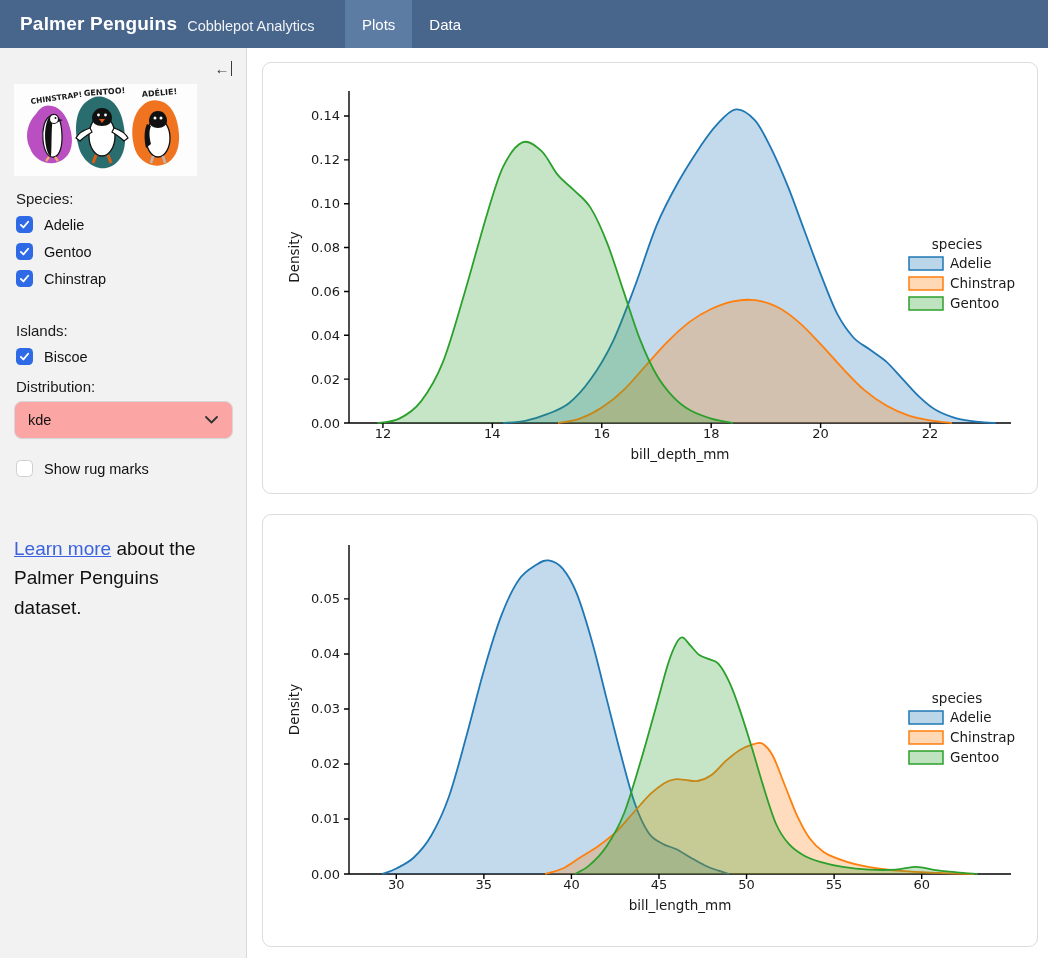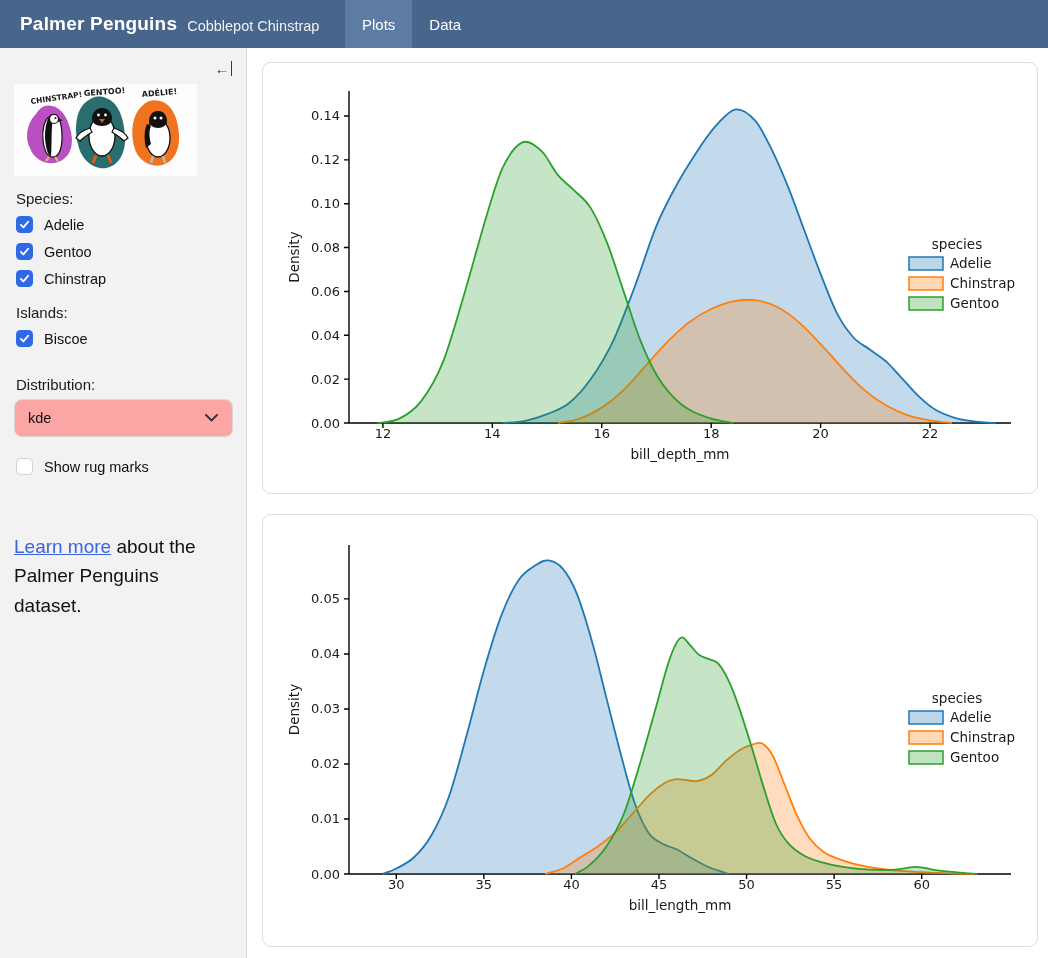--- a/index.html
+++ b/index.html
@@ -48,21 +48,21 @@
   .card { background:#fff; border:1px solid #dcdcdc; border-radius:9px; overflow:hidden; }
   .card + .card { margin-top:20px; }
   .chart-svg { display:block; font-family:"DejaVu Sans", sans-serif; }
 </style>
 </head>
 <body>
 
 <header class="navbar">
   <div class="brand">
     <span class="brand-title">Palmer Penguins</span>
-    <span class="brand-sub">Cobblepot Chinstrap</span>
+    <span class="brand-sub">Cobblepot Analytics</span>
   </div>
   <nav class="tabs">
     <a class="tab active">Plots</a>
     <a class="tab">Data</a>
   </nav>
 </header>
 
 <div class="page">
 
   <aside class="sidebar">
@@ -129,32 +129,32 @@
     </label>
     <label class="check-row">
       <span class="cb checked">
           <svg width="11" height="11" viewBox="0 0 12 12">
             <polyline points="2,6.5 4.8,9.2 10,3" fill="none" stroke="#fff" stroke-width="2" stroke-linecap="round" stroke-linejoin="round"></polyline>
           </svg>
         </span>
       <span class="cb-label">Chinstrap</span>
     </label>
 
-    <div class="section-label" style="margin-top:12px">Islands:</div>
+    <div class="section-label" style="margin-top:30px">Islands:</div>
 
     <label class="check-row">
       <span class="cb checked">
           <svg width="11" height="11" viewBox="0 0 12 12">
             <polyline points="2,6.5 4.8,9.2 10,3" fill="none" stroke="#fff" stroke-width="2" stroke-linecap="round" stroke-linejoin="round"></polyline>
           </svg>
         </span>
       <span class="cb-label">Biscoe</span>
     </label>
 
-    <div class="section-label" style="margin-top:24px">Distribution:</div>
+    <div class="section-label" style="margin-top:8px">Distribution:</div>
     <div class="select-box">
       <span class="select-value">kde</span>
       <svg width="13" height="8" viewBox="0 0 13 8">
           <polyline points="1,1 6.5,6.5 12,1" fill="none" stroke="#333" stroke-width="1.8" stroke-linecap="round" stroke-linejoin="round"></polyline>
         </svg>
     </div>
 
     <label class="check-row rug-row">
       <span class="cb unchecked"></span>
       <span class="cb-label">Show rug marks</span>

